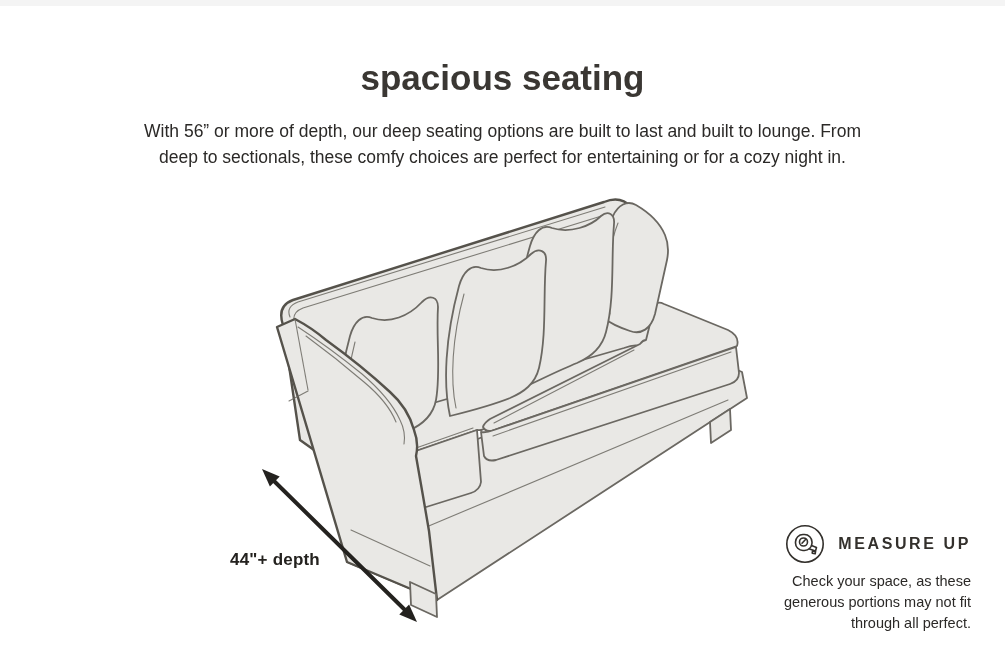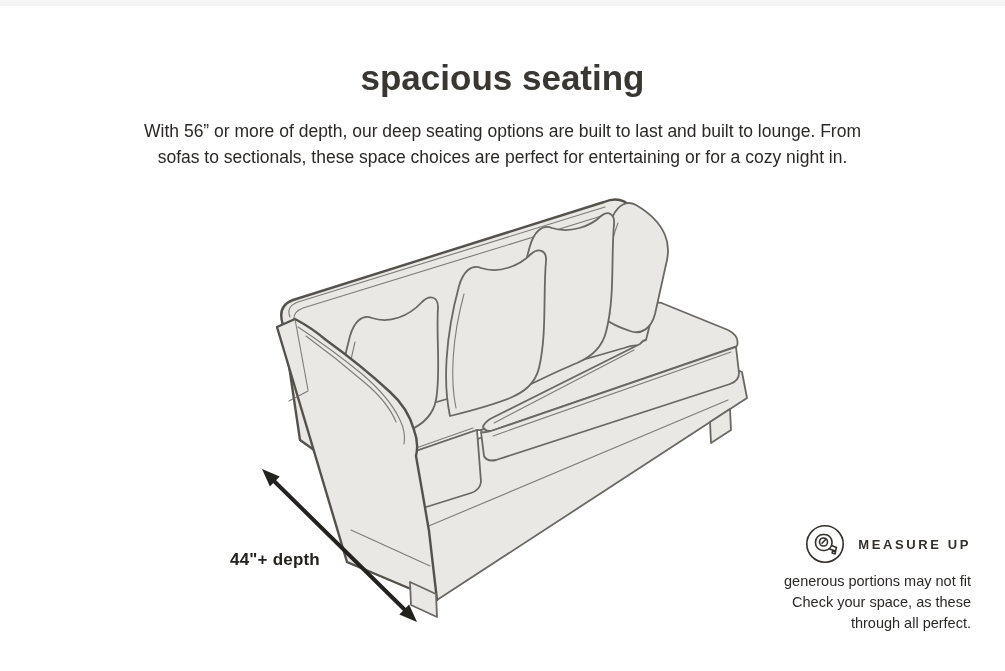--- a/index.html
+++ b/index.html
@@ -37,36 +37,36 @@
     position:absolute;left:205px;top:544px;width:140px;text-align:center;
     font-size:17px;font-weight:bold;color:var(--arrow);letter-spacing:.2px;
   }
   .measure{
     position:absolute;right:34px;top:518px;width:250px;
   }
   .measure-head{display:flex;align-items:center;justify-content:flex-end;gap:13px;}
   .measure-head .ticon{width:40px;height:40px;flex:0 0 auto;}
   .ticon path,.ticon circle,.ticon rect{fill:none;stroke:var(--measure-up-text);stroke-width:1.6;stroke-linejoin:round;stroke-linecap:round;}
   .measure-title{
-    font-size:13px;font-weight:bold;letter-spacing:2.6px;color:var(--measure-up-text);white-space:nowrap;
+    font-size:16px;font-weight:bold;letter-spacing:2.6px;color:var(--measure-up-text);white-space:nowrap;
   }
   .measure-note{
     margin-top:7px;text-align:right;font-size:14.5px;line-height:21px;color:var(--body-text);
   }
 </style>
 </head>
 <body>
 
 <div id="canvas">
 
   <h1 class="page-title">spacious seating</h1>
 
   <div class="intro">
     <div>With 56” or more of depth, our deep seating options are built to last and built to lounge. From</div>
-    <div>sofas to sectionals, these space choices are perfect for entertaining or for a cozy night in.</div>
+    <div>deep to sectionals, these comfy choices are perfect for entertaining or for a cozy night in.</div>
   </div>
 
   <svg class="art" viewBox="0 0 520 460" aria-hidden="true">
 
     <g>
       <path class="fillshape heavy" d="M 33 139 C 29 127 32 118 43 114 L 354 16 C 364 12 374 13 381 21 C 388 29 391 39 394 50 L 405 110 L 409 156 L 95 286 L 50 254 Z"></path>
       <path class="seam" d="M 40 131 C 37 124 40 119 48 116 L 355 21"></path>
       <path class="seam" d="M 45 139 C 42 131 45 125 53 122 L 358 28"></path>
     </g>
 
@@ -125,19 +125,19 @@
         <circle cx="20" cy="20" r="18.2"></circle>
         <rect x="10.5" y="10.5" width="16.5" height="16" rx="7.5"></rect>
         <circle cx="18.5" cy="18" r="4"></circle>
         <path d="M 20.3 15.7 L 17 19.2"></path>
         <path d="M 26.5 21.5 L 31.5 23.5 L 30.5 27 L 24.5 25"></path>
         <path d="M 27.5 27 L 30.5 27.6 L 30.2 29.8 L 27.2 29.2 Z"></path>
       </svg>
       <div class="measure-title">MEASURE UP</div>
     </div>
     <div class="measure-note">
+      <div>Check your space, as these</div>
       <div>generous portions may not fit</div>
-      <div>Check your space, as these</div>
       <div>through all perfect.</div>
     </div>
   </div>
 
 </div>
 
 </body></html>

